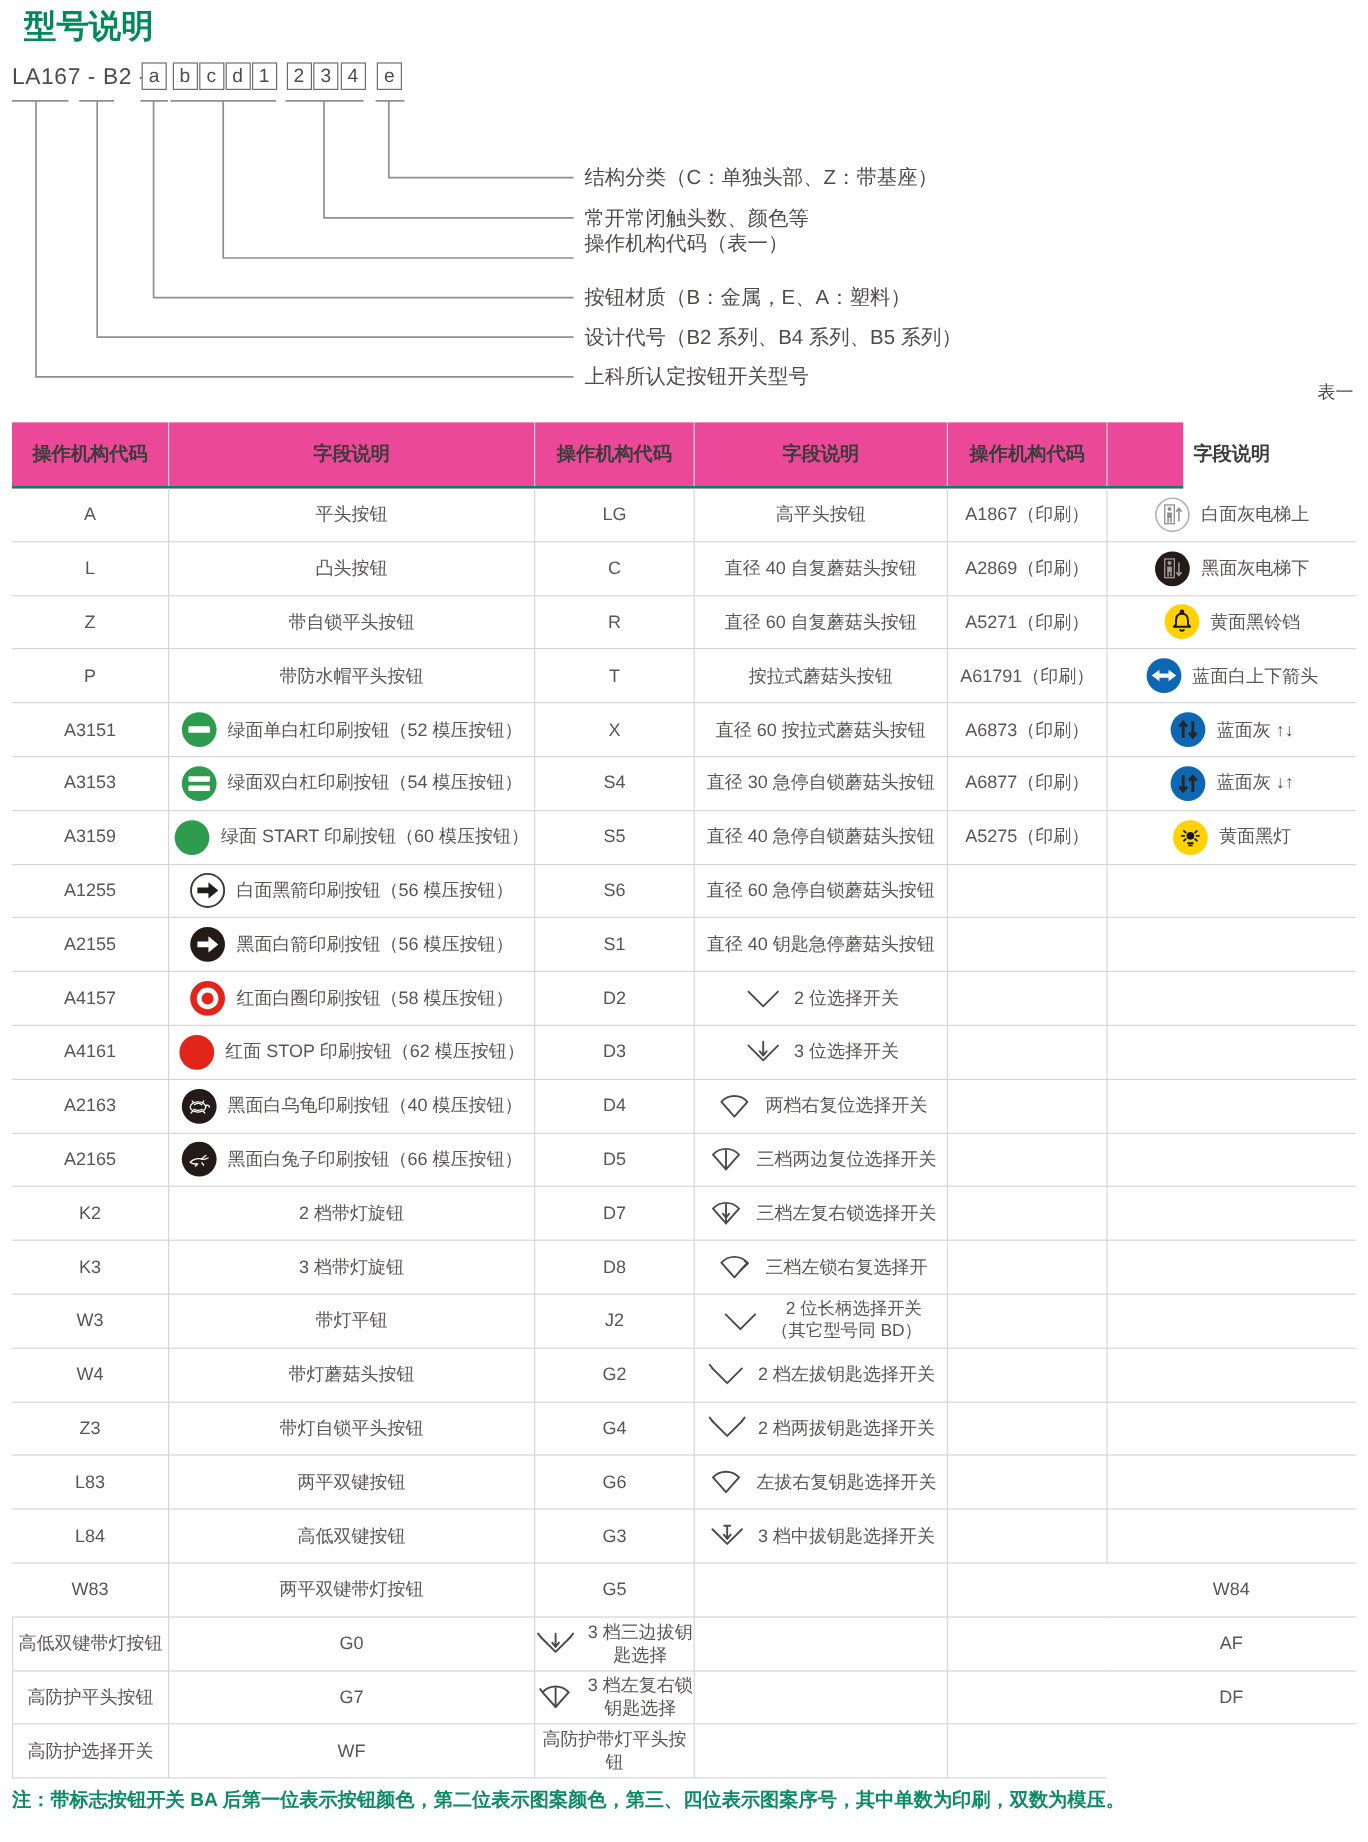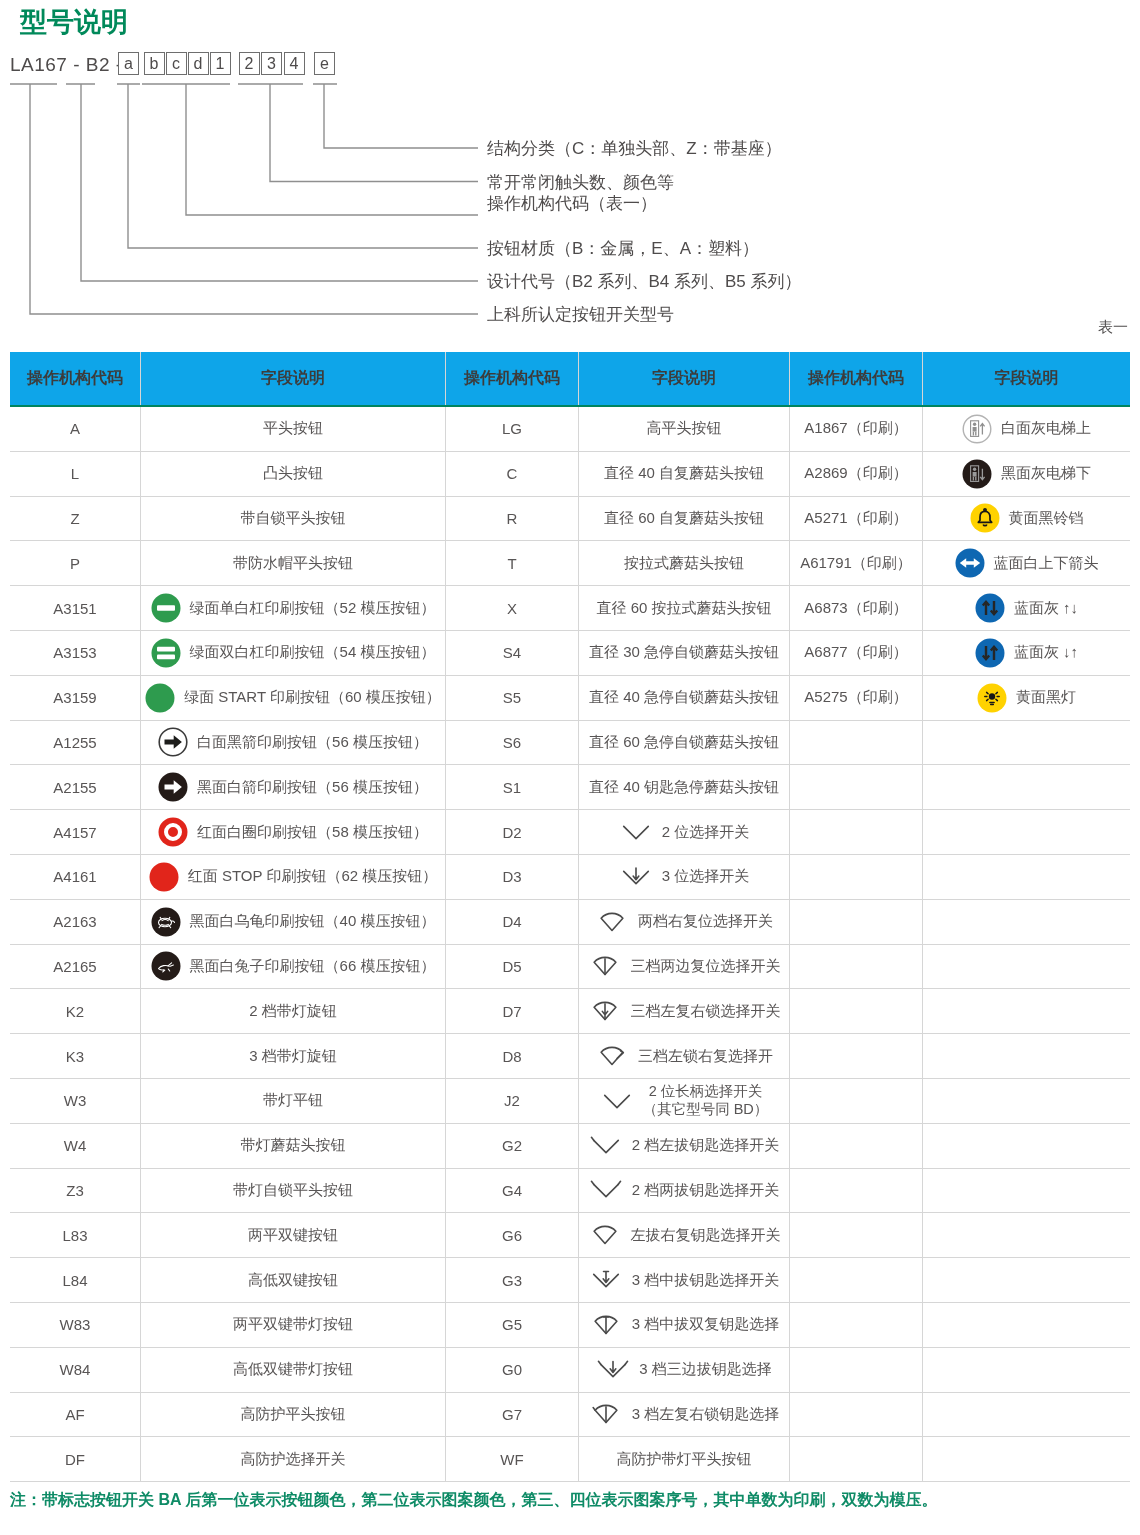--- a/index.html
+++ b/index.html
@@ -6,32 +6,32 @@
   .page{position:relative;width:1140px;height:1535px;background:#fff;
         font-family:"Liberation Sans","DejaVu Sans",sans-serif;overflow:hidden;}
   .title{position:absolute;left:20px;top:4px;font-size:27px;font-weight:bold;color:#00895a;}
   .diagram-prefix{position:absolute;left:10px;top:54px;font-size:19px;color:#4e4b4b;letter-spacing:.5px;}
   .mbox{position:absolute;top:52px;width:21px;height:23px;border:1.5px solid #6e6e6e;
         display:flex;align-items:center;justify-content:center;font-size:16px;color:#4e4b4b;
         box-sizing:border-box;background:#fff;}
   .diagram-lines{position:absolute;left:0;top:0;}
   .dlabel{position:absolute;left:487px;transform:translateY(-50%);font-size:17px;color:#4e4b4b;white-space:nowrap;}
   .table-tag{position:absolute;right:12px;top:318px;font-size:15px;color:#4e4b4b;}
-  .thead{position:absolute;left:10px;top:352px;width:1120px;height:55px;display:grid;
-         grid-template-columns:130px 305px 133px 211px 133px 208px;background:#0ea5e9;
+  .thead{position:absolute;left:10px;top:352px;width:976px;height:55px;display:grid;
+         grid-template-columns:130px 305px 133px 211px 133px 208px;background:#ec4899;
          border-bottom:2px solid #00855f;box-sizing:border-box;}
   .hcell{display:flex;align-items:center;justify-content:center;font-size:16px;font-weight:bold;color:#3c3c3c;}
   .vline{border-left:1px solid #d6d6d6;}
   .tbody{position:absolute;left:10px;top:407px;width:1120px;display:grid;
          grid-template-columns:130px 305px 133px 211px 133px 208px;grid-auto-rows:44.8px;}
   .cell{display:flex;align-items:center;justify-content:center;border-bottom:1px solid #d6d6d6;
         box-sizing:border-box;font-size:15px;color:#585555;text-align:center;}
   .desc-wrap{display:flex;align-items:center;justify-content:center;gap:9px;}
   .icon{display:inline-flex;align-items:center;line-height:0;}
-  .two-line{display:flex;flex-direction:column;line-height:1.2;font-size:14.5px;text-align:center;}
+  .two-line{display:flex;flex-direction:column;line-height:1.2;font-size:14.5px;text-align:right;}
   .note{position:absolute;left:10px;top:1490px;font-size:16px;font-weight:700;color:#0e8b66;white-space:nowrap;}
 </style>
 </head>
 <body>
 
 <div class="page">
   <div class="title">型号说明</div>
 
   <div class="diagram-prefix">LA167 - B2 -</div>
 
@@ -623,33 +623,20 @@
       <div class="cell vline">
         <span class="desc-wrap"></span>
       </div>
       <div class="cell">W83</div>
       <div class="cell vline">
         <span class="desc-wrap">
           <span>两平双键带灯按钮</span>
         </span>
       </div>
       <div class="cell vline">G5</div>
-      <div class="cell vline">
-        <span class="desc-wrap">
-          <span class="icon">
-            <svg width="34" height="26" viewBox="0 0 36 26">
-              <g fill="none" stroke="#4a4a4a" stroke-width="1.7" stroke-linecap="round" stroke-linejoin="round">
-                <path d="M18 22L6.5 9A15.5 15.5 0 0 1 29.5 9z"></path>
-                <path d="M18 22V4.5M15.4 4.5h5.2"></path>
-              </g>
-            </svg>
-          </span>
-          <span>3 档中拔双复钥匙选择</span>
-        </span>
-      </div>
       <div class="cell vline"></div>
       <div class="cell vline">
         <span class="desc-wrap"></span>
       </div>
       <div class="cell">W84</div>
       <div class="cell vline">
         <span class="desc-wrap">
           <span>高低双键带灯按钮</span>
         </span>
       </div>

